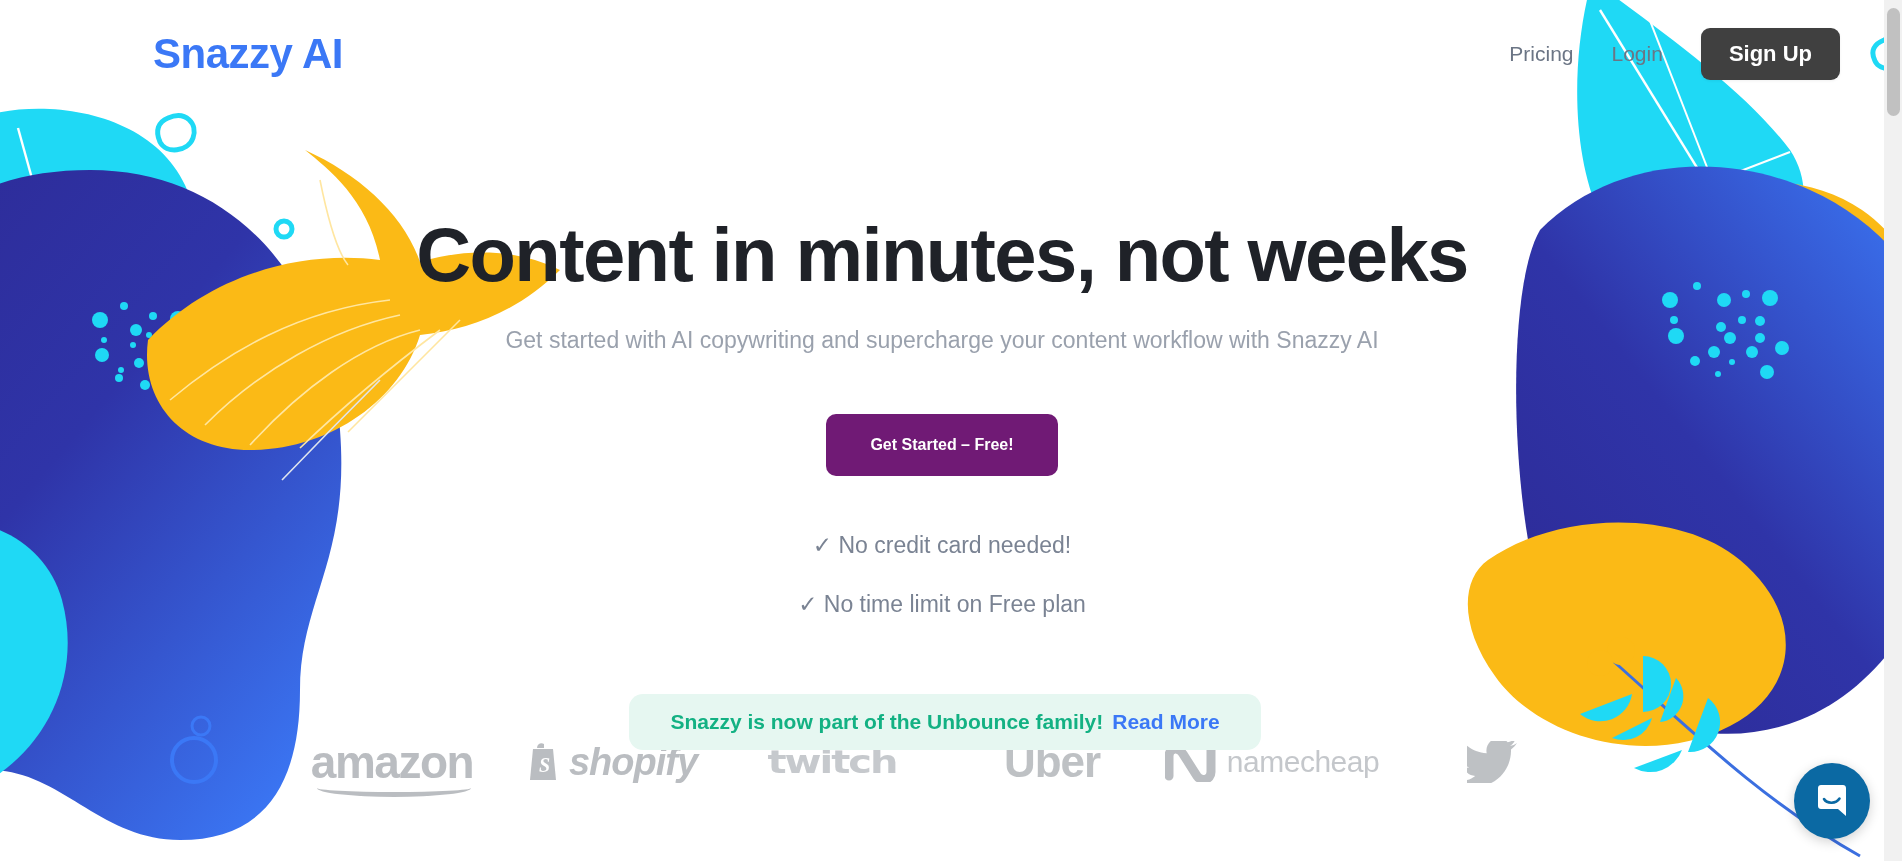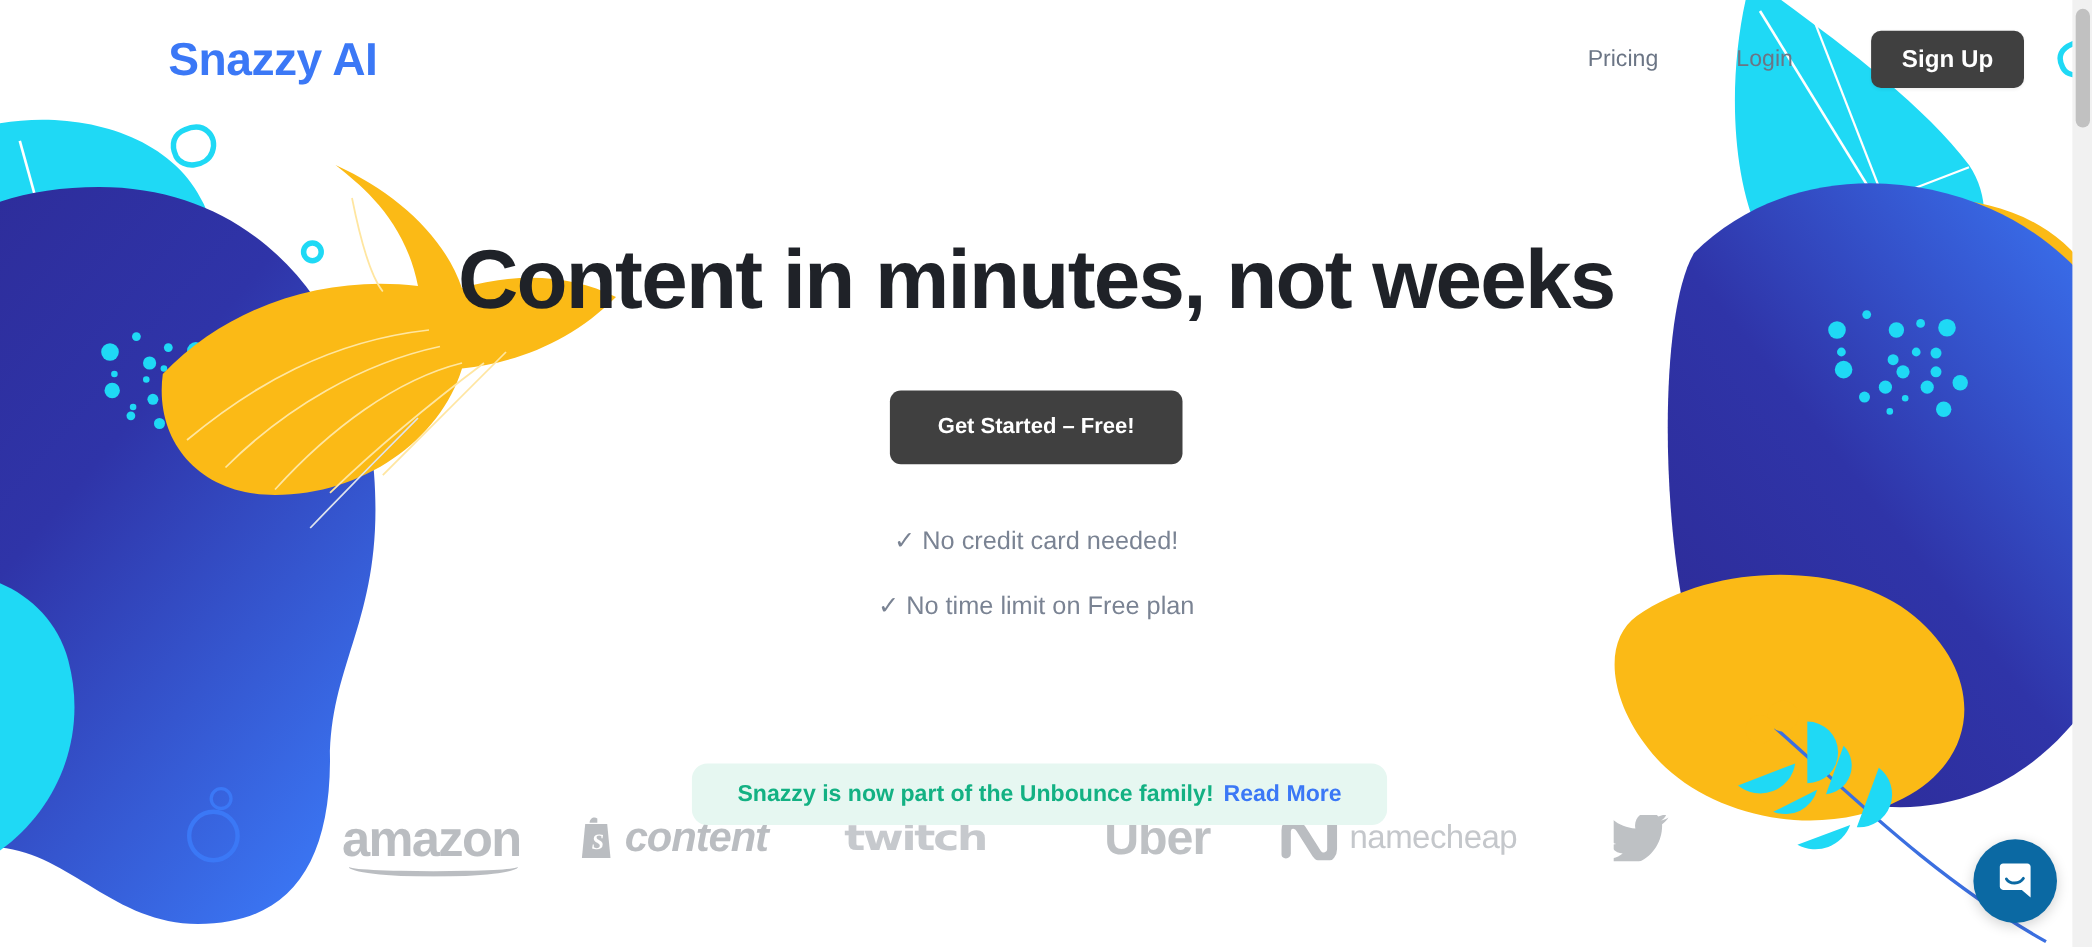--- a/index.html
+++ b/index.html
@@ -43,21 +43,21 @@
     letter-spacing: -0.5px;
     line-height: 1;
     cursor: pointer;
     white-space: nowrap;
     margin-left: 43px;
   }
   .nav {
     margin-left: auto;
     display: flex;
     align-items: center;
-    gap: 71px;
+    gap: 38px;
   }
   .nav-link {
     font-size: 21px;
     color: #6b7585;
     text-decoration: none;
     white-space: nowrap;
     cursor: pointer;
   }
   .signup-btn {
     background: #404040;
@@ -98,23 +98,23 @@
   }
   .subhead {
     margin-top: 32px;
     font-size: 23px;
     color: #9aa1ad;
     text-align: center;
     white-space: nowrap;
   }
   .cta-btn {
     margin-top: 60px;
-    background: #404040;
+    background: #701a75;
     color: #ffffff;
-    font-size: 20px;
+    font-size: 16px;
     font-weight: bold;
     border: none;
     border-radius: 10px;
     padding: 22px 44px;
     cursor: pointer;
     font-family: "Liberation Sans", sans-serif;
     white-space: nowrap;
   }
   .perk {
     font-size: 23px;
@@ -395,20 +395,21 @@
     <div class="brand">Snazzy AI</div>
     <nav class="nav">
       <a class="nav-link">Pricing</a>
       <a class="nav-link">Login</a>
       <button class="signup-btn">Sign Up</button>
     </nav>
   </header>
 
   <section class="hero">
     <h1 class="headline">Content in minutes, not weeks</h1>
+    <p class="subhead">Get started with AI copywriting and supercharge your content workflow with Snazzy AI</p>
     <button class="cta-btn">Get Started – Free!</button>
     <div class="perk perk-1">✓ No credit card needed!</div>
     <div class="perk perk-2">✓ No time limit on Free plan</div>
   </section>
 
   <div class="logo-strip">
 
     <div class="logo-item">
       <span class="logo-amazon">
         <span>amazon</span>
@@ -416,21 +417,21 @@
       </span>
     </div>
 
     <div class="logo-item">
       <span class="logo-shopify">
         <svg width="34" height="40" viewBox="0 0 34 40">
           <path d="M10 6 C10 2, 14 0, 17 2 L17 6 Z" fill="#b5b8bc"></path>
           <path d="M6 7 L26 7 L29 38 L3 38 Z" fill="#b5b8bc"></path>
           <text x="12" y="30" font-family="Liberation Serif, serif" font-size="20" font-weight="bold" fill="#ffffff">S</text>
         </svg>
-        <span>content</span>
+        <span>shopify</span>
       </span>
     </div>
 
     <div class="logo-item">
       <span class="logo-twitch">twitch</span>
     </div>
 
     <div class="logo-item">
       <span class="logo-uber">Uber</span>
     </div>

